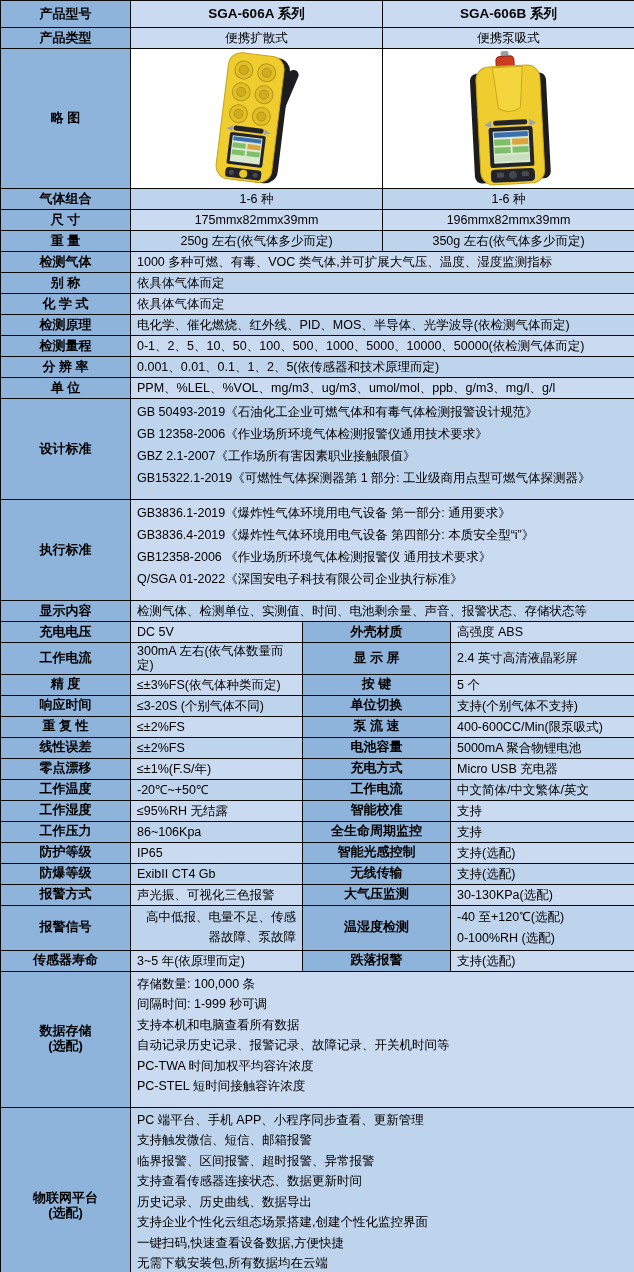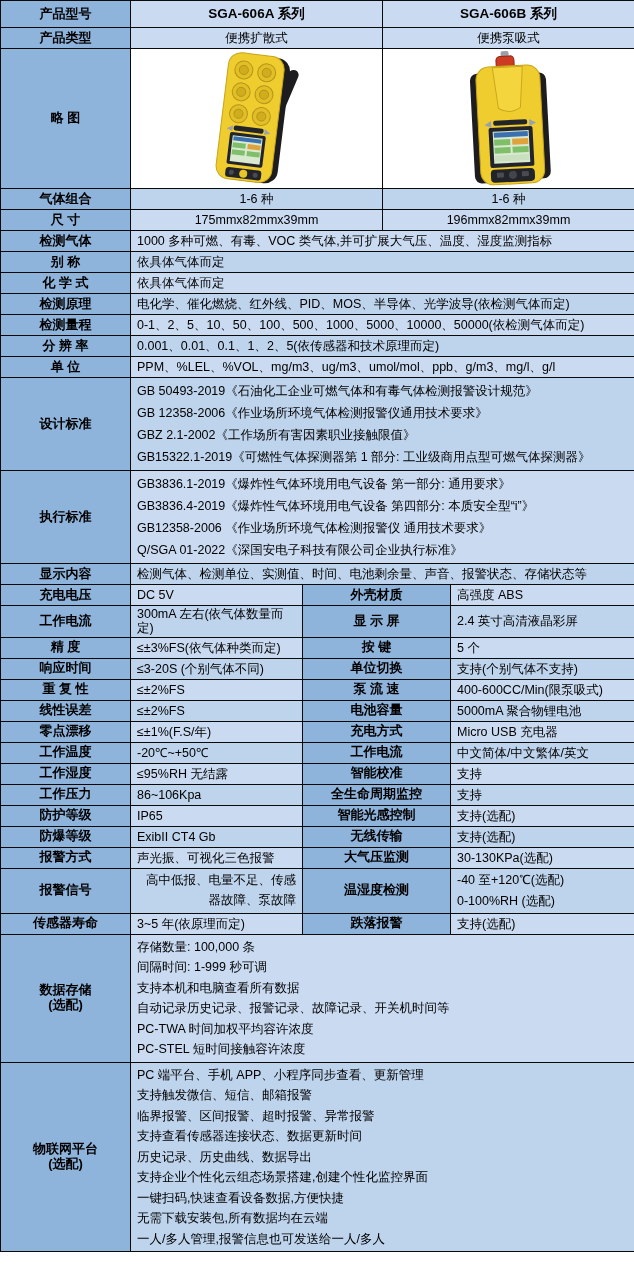--- a/index.html
+++ b/index.html
@@ -10,21 +10,21 @@
   td{border:1px solid #0a0a0a;font-size:12.5px;line-height:1.15;height:21px;
      padding:1px 6px;overflow:hidden;vertical-align:middle;box-sizing:border-box;}
   .lbl{background:#8fb4dc;font-weight:bold;text-align:center;font-size:13px;padding:1px 2px;}
   .val{background:#c9daf1;}
   tr.alt .val{background:#bed3ec;margin-left:40px;}
   .ctr{text-align:center;}
   .hdr{background:#c9daf1;font-weight:bold;text-align:center;font-size:13.5px;}
   .sketch-cell{background:#ffffff;height:140px;padding:0;text-align:center;}
   .ml .ln{line-height:22px;white-space:nowrap;}
   .ml.compact .ln{line-height:20.5px;}
-  .ml{padding-top:2px;padding-bottom:2px;}
+  .ml{padding-top:2px;padding-bottom:10px;}
   .pre-lines .ln{line-height:21px;white-space:nowrap;}
   svg{display:block;margin:0 auto;}
 </style>
 </head>
 <body>
 
 <div id="spec-sheet">
 
   <table>
     <colgroup>
@@ -119,20 +119,25 @@
     <tr class="alt">
       <td class="lbl">气体组合</td>
       <td class="val ctr">1-6 种</td>
       <td class="val ctr">1-6 种</td>
     </tr>
     <tr>
       <td class="lbl">尺  寸</td>
       <td class="val ctr">175mmx82mmx39mm</td>
       <td class="val ctr">196mmx82mmx39mm</td>
     </tr>
+    <tr class="alt">
+      <td class="lbl">重  量</td>
+      <td class="val ctr">250g 左右(依气体多少而定)</td>
+      <td class="val ctr">350g 左右(依气体多少而定)</td>
+    </tr>
   </tbody>
     </table>
 
   <table>
     <colgroup>
         <col style="width:130px">
         <col style="width:504px">
       </colgroup>
     <tbody>
         <tr>
@@ -161,21 +166,21 @@
     </tr>
     <tr>
       <td class="lbl">单  位</td>
       <td class="val">PPM、%LEL、%VOL、mg/m3、ug/m3、umol/mol、ppb、g/m3、mg/l、g/l</td>
     </tr>
     <tr class="alt">
       <td class="lbl">设计标准</td>
       <td class="val ml">
             <div class="ln">GB 50493-2019《石油化工企业可燃气体和有毒气体检测报警设计规范》</div>
             <div class="ln">GB 12358-2006《作业场所环境气体检测报警仪通用技术要求》</div>
-            <div class="ln">GBZ 2.1-2002《工作场所有害因素职业接触限值》</div>
+            <div class="ln">GBZ 2.1-2007《工作场所有害因素职业接触限值》</div>
             <div class="ln">GB15322.1-2019《可燃性气体探测器第 1 部分: 工业级商用点型可燃气体探测器》</div>
           </td>
     </tr>
     <tr>
       <td class="lbl">执行标准</td>
       <td class="val ml">
             <div class="ln">GB3836.1-2019《爆炸性气体环境用电气设备 第一部分: 通用要求》</div>
             <div class="ln">GB3836.4-2019《爆炸性气体环境用电气设备 第四部分: 本质安全型“i”》</div>
             <div class="ln">GB12358-2006 《作业场所环境气体检测报警仪 通用技术要求》</div>
             <div class="ln">Q/SGA 01-2022《深国安电子科技有限公司企业执行标准》</div>

